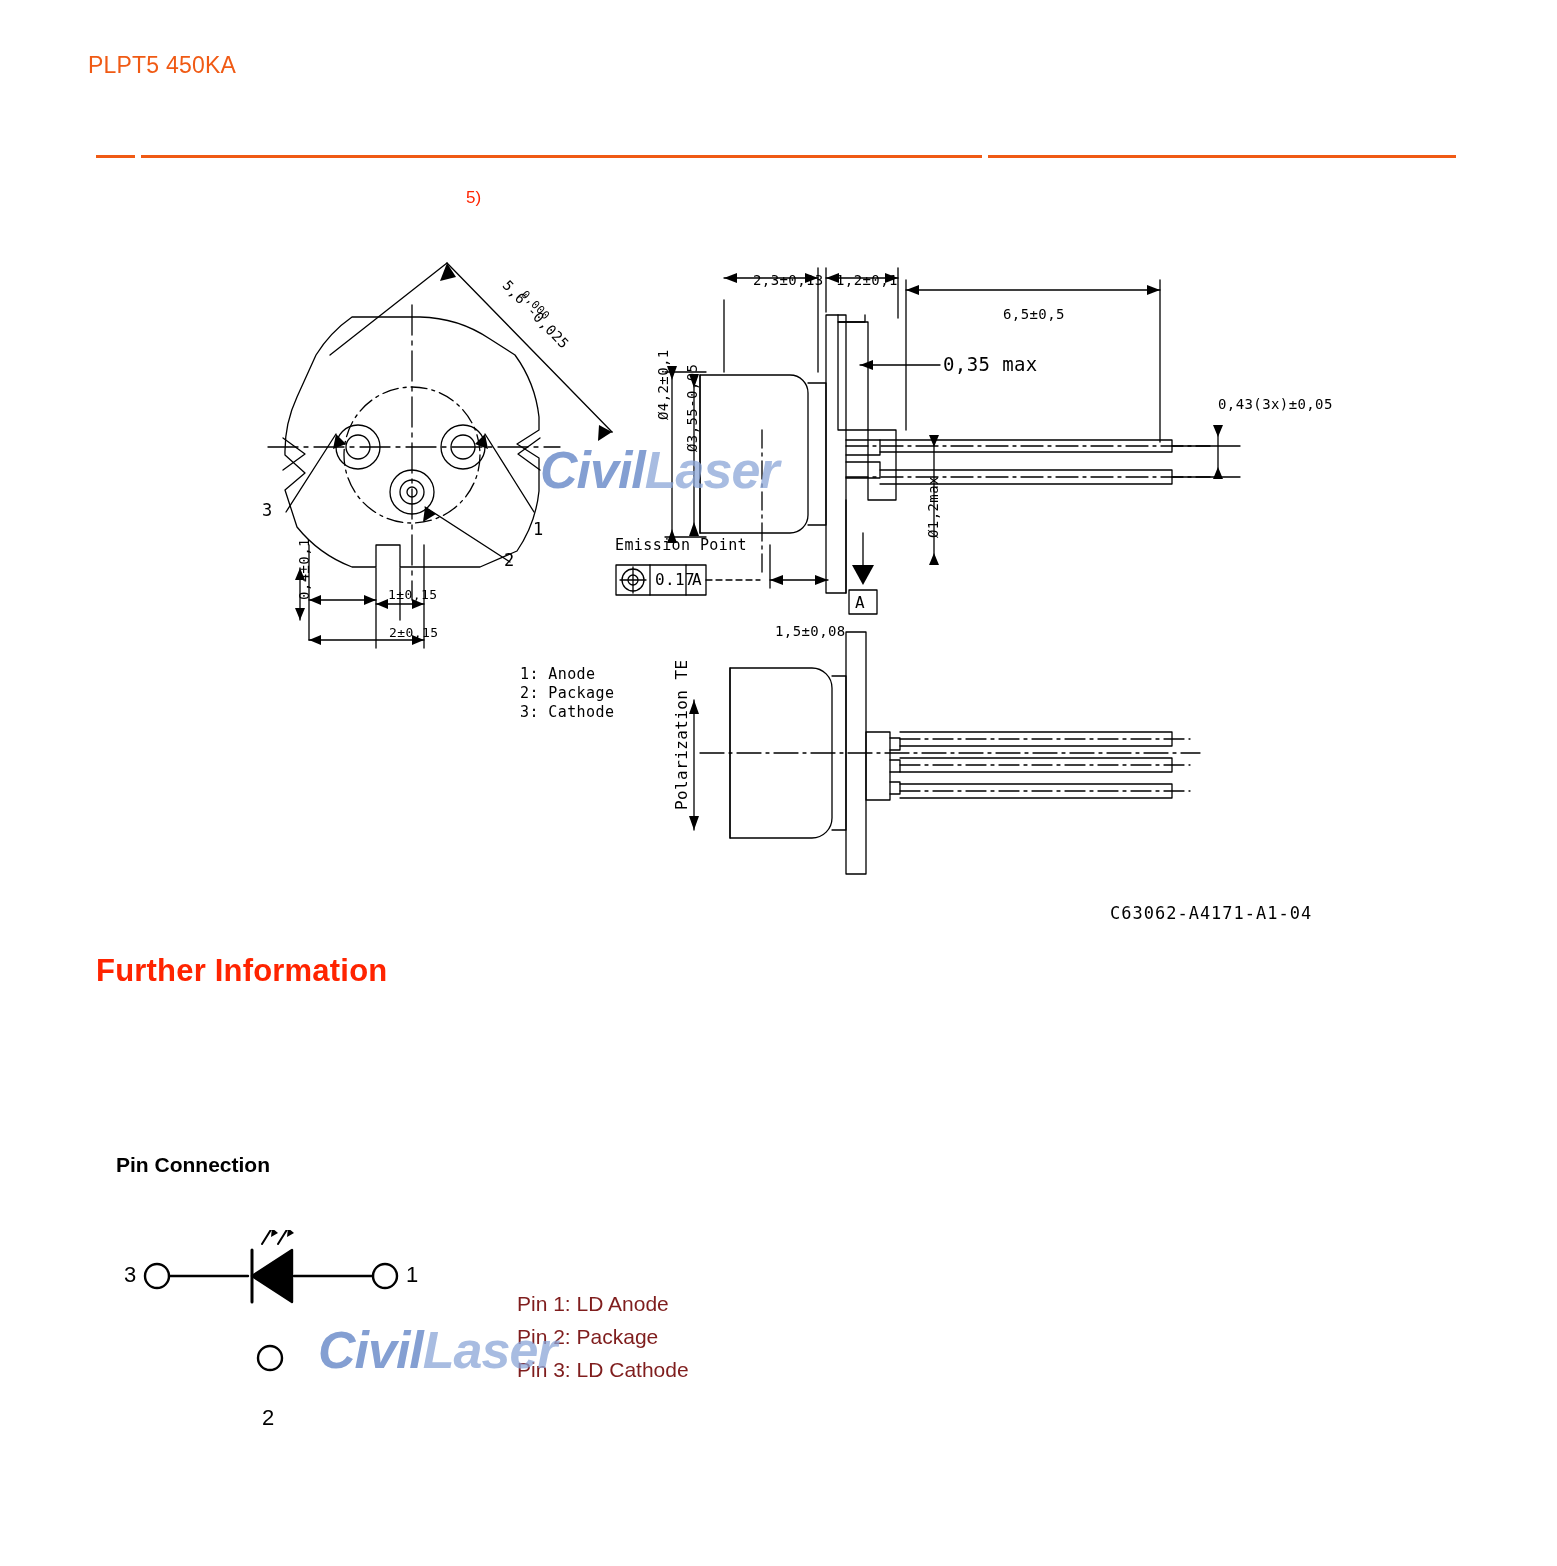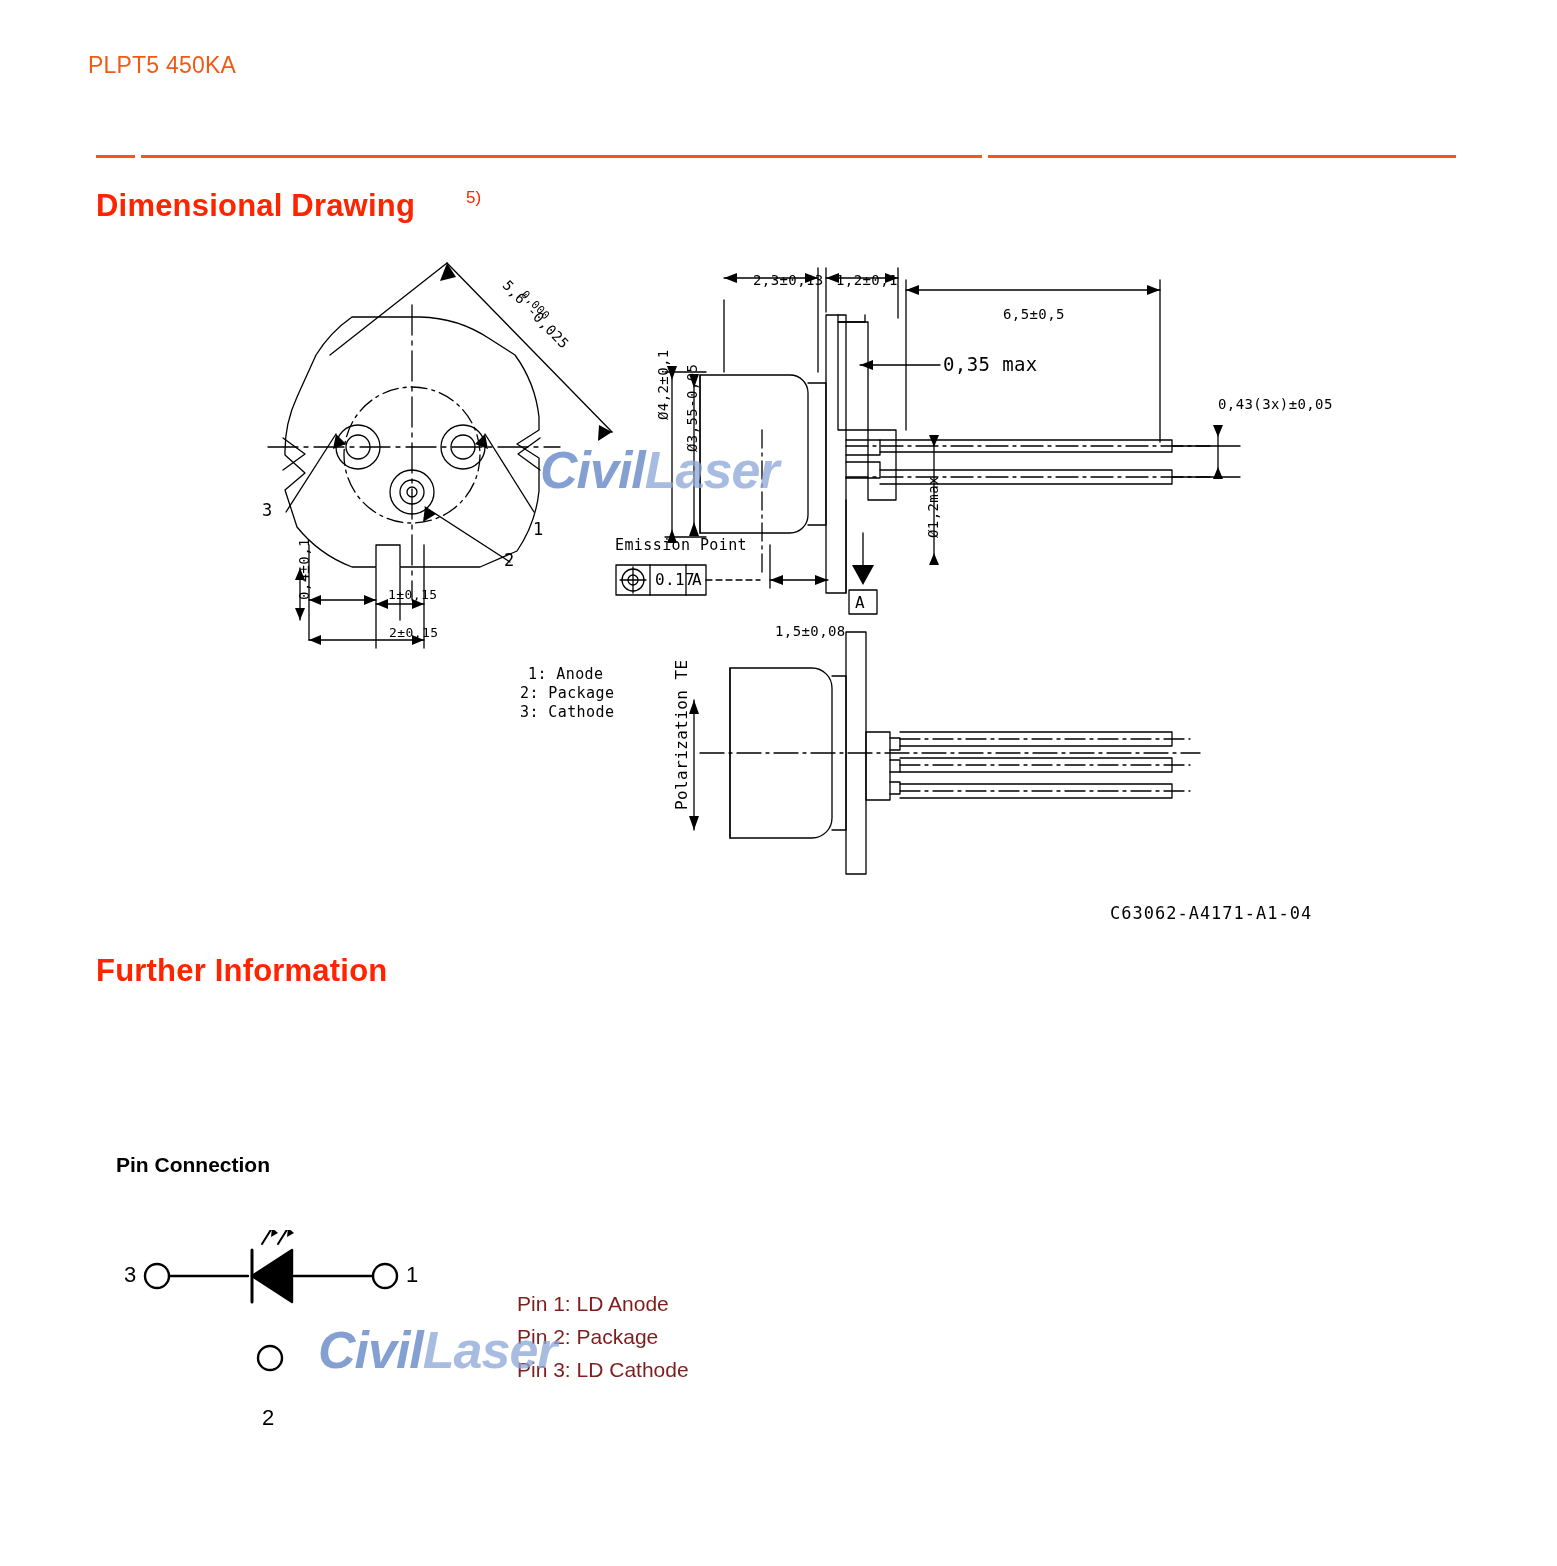--- a/index.html
+++ b/index.html
@@ -128,21 +128,20 @@
 </head>
 <body>
 
 <div class="page">
 
   <div class="doc-title">PLPT5 450KA</div>
   <div class="header-rule"></div>
   <div class="header-rule-gap"></div>
   <div class="header-rule-gap2"></div>
 
-  <div class="h-sec" style="left:96px; top:188px;">Dimensional Drawing</div>
   <div class="h-sup" style="left:466px; top:188px;">5)</div>
 
   <svg class="draw" width="1557" height="960" viewBox="0 0 1557 960">
     <g fill="none" stroke="#000" stroke-width="1.3" stroke-linecap="round" stroke-linejoin="round">
 
       <path d="M285 455
                a130 130 0 0 1 12 -58
                L316 355
                a130 130 0 0 1 36 -38
                L420 317
@@ -341,21 +340,21 @@
   <div class="legend" style="left:533px; top:519px; font-size:17px;">1</div>
   <div class="legend" style="left:504px; top:550px; font-size:17px;">2</div>
 
   <div class="legend" style="left:615px; top:536px; font-size:15px;">Emission Point</div>
   <div class="legend" style="left:655px; top:570px; font-size:16px;">0.17</div>
   <div class="legend" style="left:692px; top:570px; font-size:16px;">A</div>
   <div class="legend" style="left:855px; top:593px; font-size:16px;">A</div>
 
   <div class="legend" style="left:672px; top:810px; transform:rotate(-90deg); transform-origin:left top; font-size:16px;">Polarization TE</div>
 
-  <div class="legend" style="left:520px; top:665px; font-size:15px;margin-left:8px;">1: Anode</div>
+  <div class="legend" style="left:520px; top:665px; font-size:15px;">1: Anode</div>
   <div class="legend" style="left:520px; top:684px; font-size:15px;">2: Package</div>
   <div class="legend" style="left:520px; top:703px; font-size:15px;">3: Cathode</div>
 
   <div class="drawing-code">C63062-A4171-A1-04</div>
 
   <div class="wm" style="left:540px; top:440px; font-size:52px;">
     <span class="c1">Civil</span><span class="c2">Laser</span>
   </div>
 
   <div class="h-sec" style="left:96px; top:953px;">Further Information</div>

